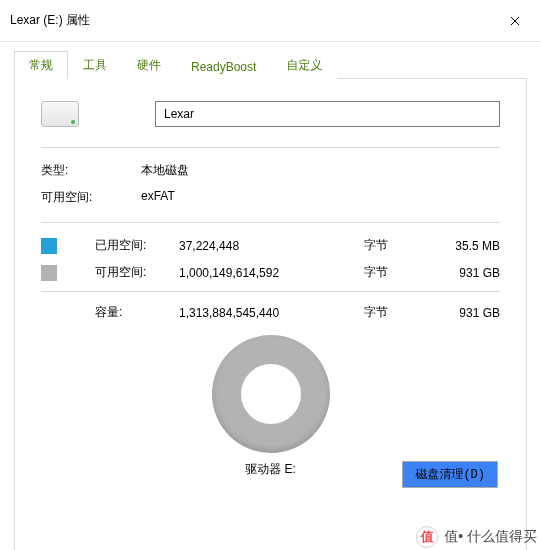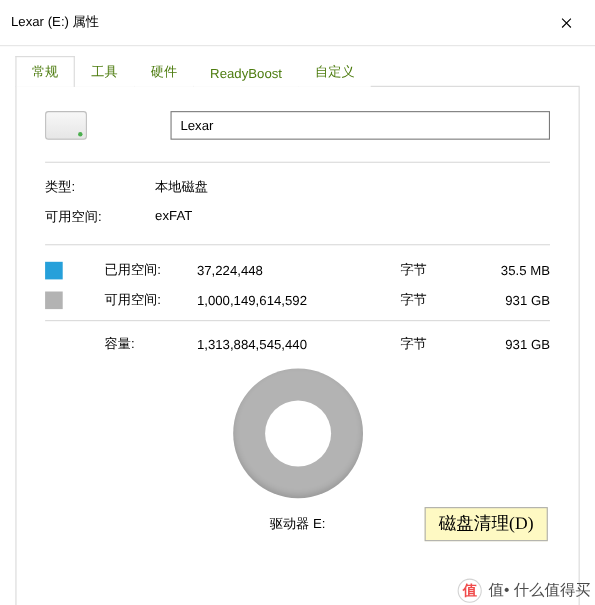--- a/index.html
+++ b/index.html
@@ -152,36 +152,36 @@
     position: absolute;
     top: 29px; left: 29px;
     width: 60px; height: 60px;
     border-radius: 50%;
     background: #fff;
   }
 
   
   .bottom-row {
     display: flex;
-    align-items: center;
+    align-items: flex-start;
     justify-content: space-between;
     margin-top: 4px;
     padding: 0 2px;
     position: relative;
   }
   .drive-label-center {
     position: absolute;
     left: 50%;
     transform: translateX(-50%);
   }
   .cleanup-btn {
     padding: 4px 12px;
-    font-family: Liberation Serif, serif;
-    font-size: 16px;
-    background: #fef9c3;
+    font-family: Liberation Mono, monospace;
+    font-size: 12px;
+    background: #3b82f6;
     border: 1px solid #adadad;
     cursor: pointer;
   }
 
   
   .watermark {
     position: absolute;
     right: 4px; bottom: 2px;
     display: flex; align-items: center; gap: 6px;
     font-size: 14px;

